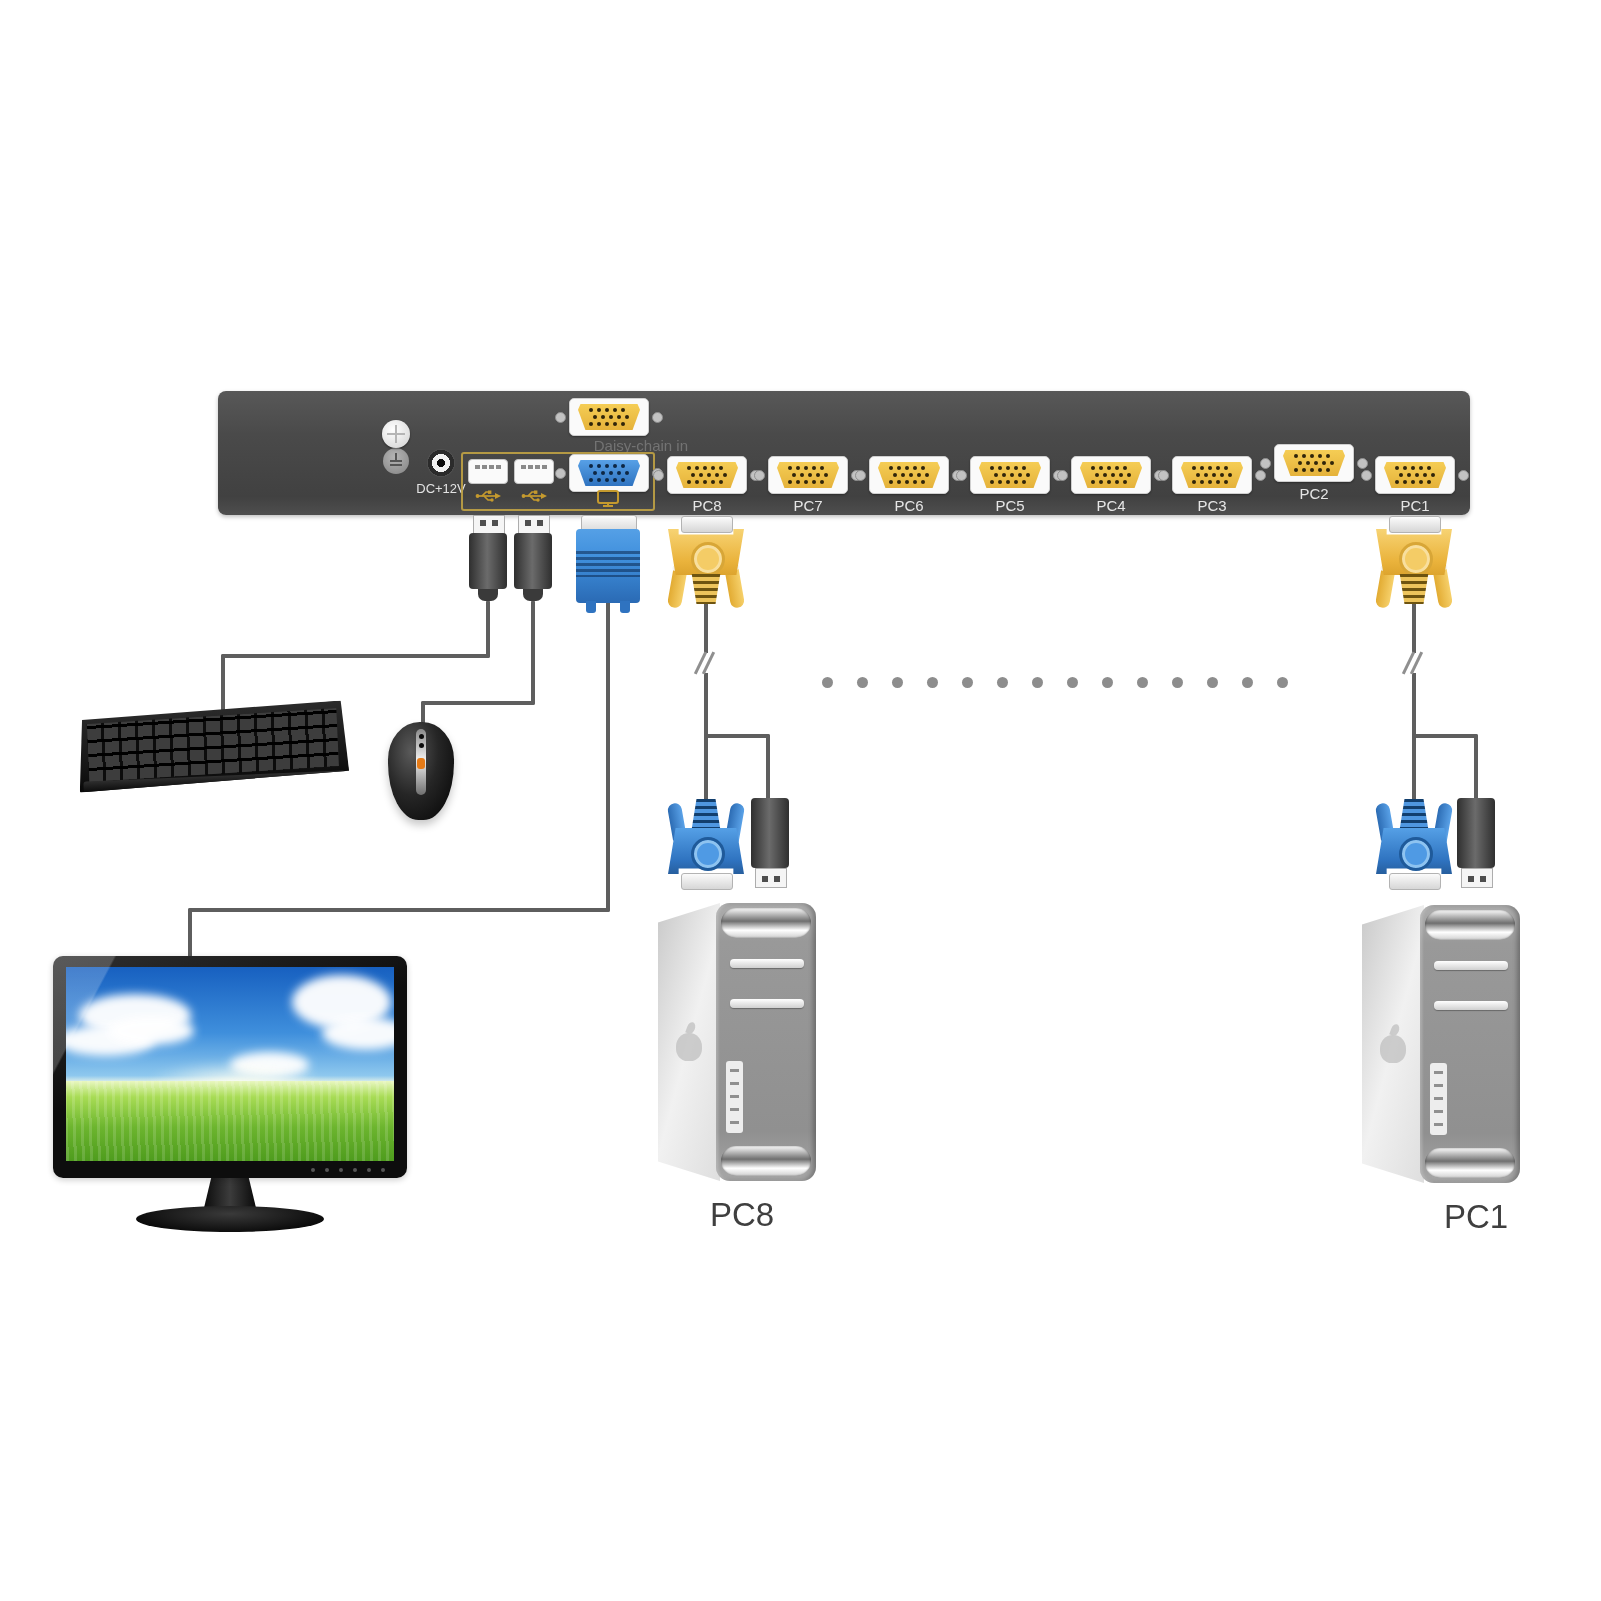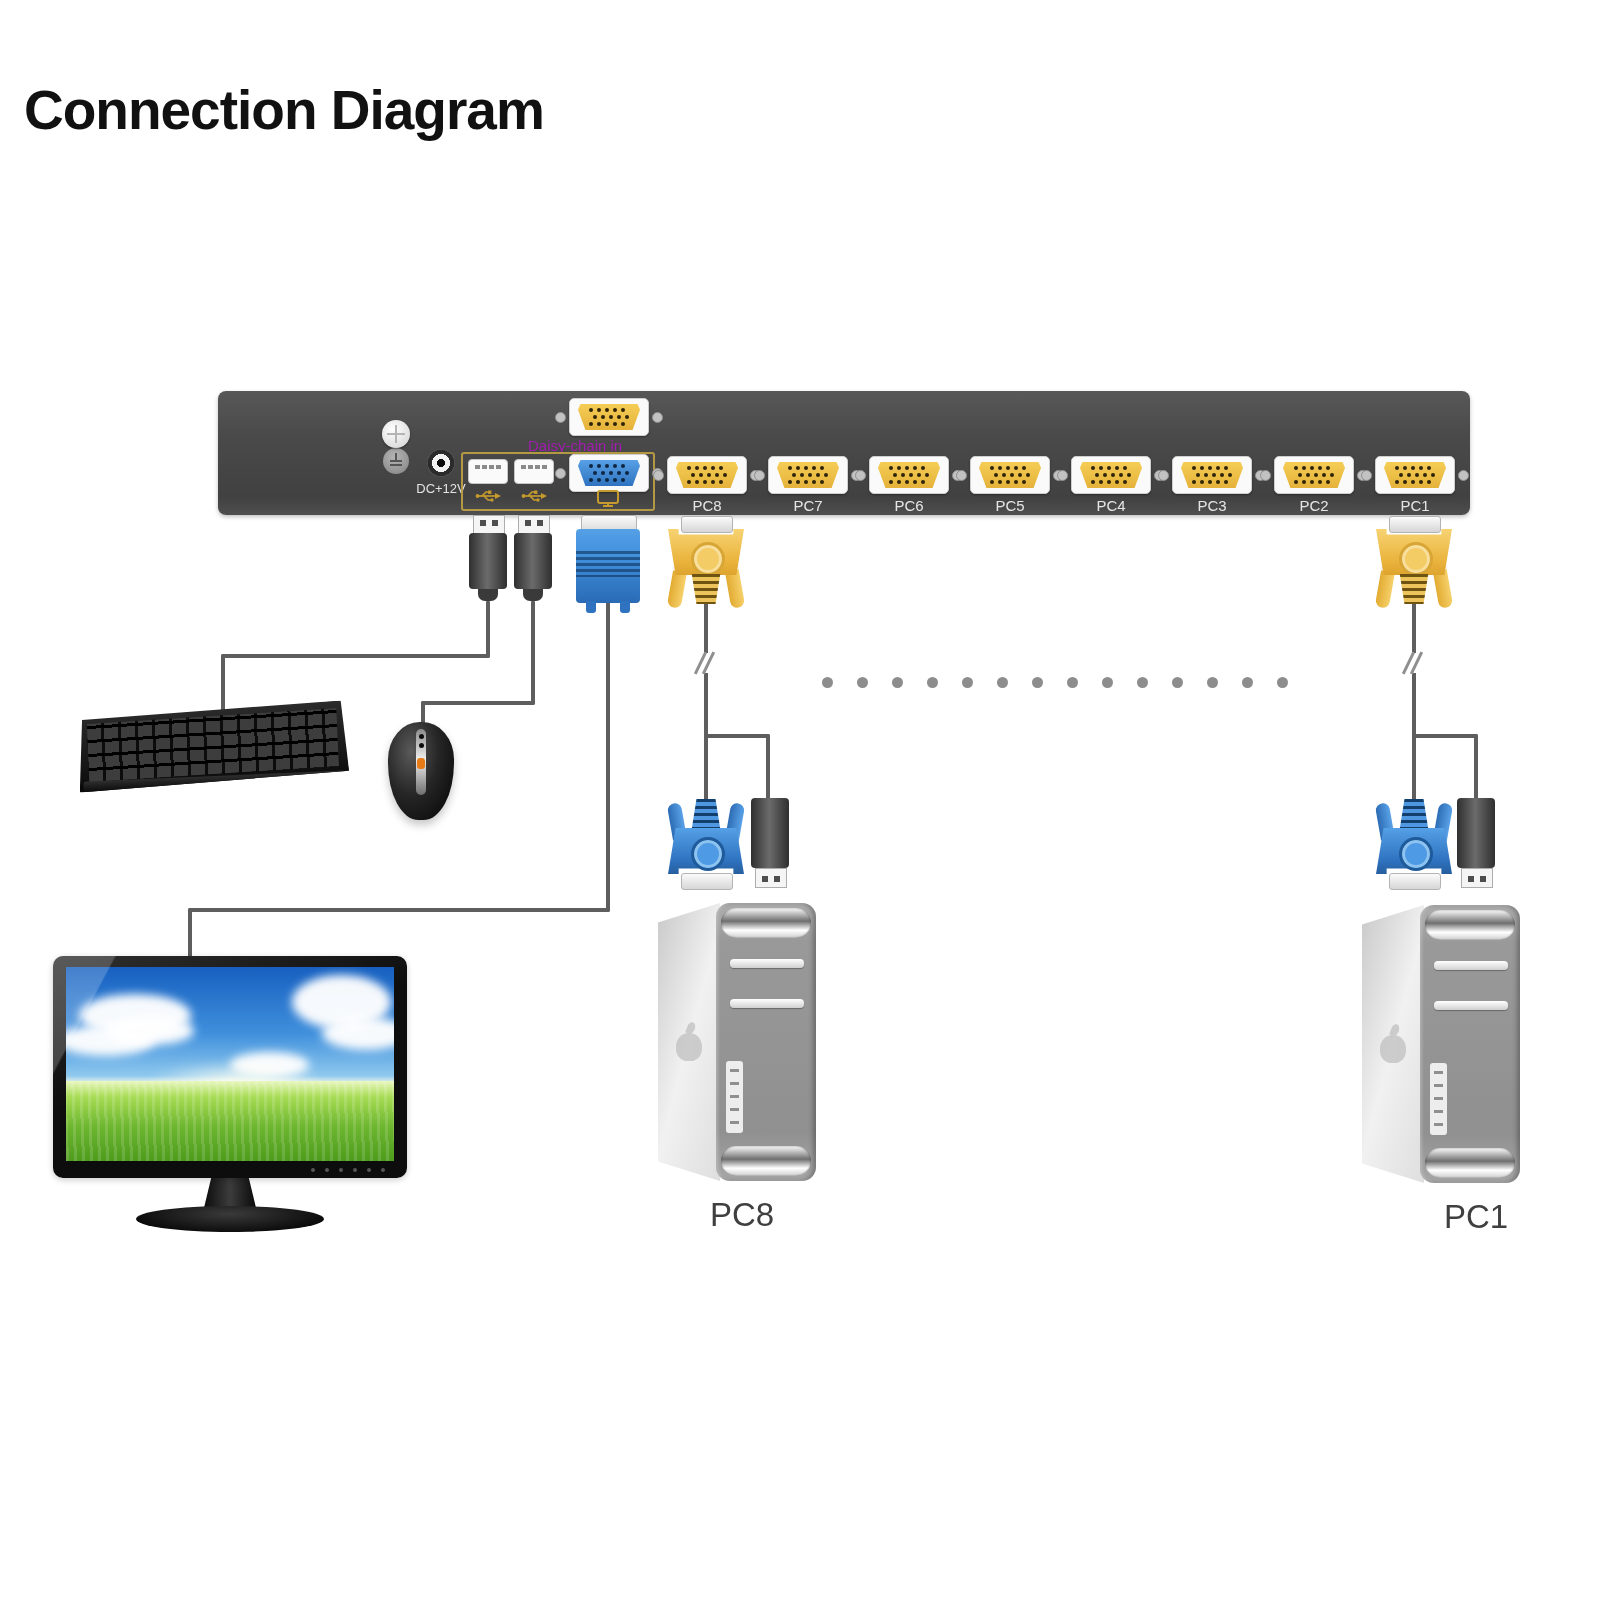--- a/index.html
+++ b/index.html
@@ -8,22 +8,22 @@
 
   
   .title{position:absolute;left:24px;top:78px;font-size:55px;font-weight:bold;
          letter-spacing:-1px;color:#111;}
 
   
   .kvm{position:absolute;left:218px;top:391px;width:1252px;height:124px;z-index:2;
        background:linear-gradient(180deg,#585858 0%,#4a4a4a 35%,#414141 85%,#4e4e4e 100%);
        border-radius:8px;box-shadow:0 2px 4px rgba(0,0,0,.25);}
   .klabel{position:absolute;font-size:13px;color:#e3e3e3;text-align:center;z-index:3;}
-  .daisy-label{position:absolute;left:528px;top:437px;width:160px;text-align:left;
-               font-size:15px;color:#a21caf;z-index:3;}
+  .daisy-label{position:absolute;left:528px;top:437px;width:160px;text-align:right;
+               font-size:15px;color:#737373;z-index:3;}
   .cbox{position:absolute;left:461px;top:452px;width:190px;height:55px;z-index:3;
         border:2px solid rgba(187,158,68,.95);border-radius:3px;}
 
   
   .gnd-top{position:absolute;left:382px;top:420px;width:28px;height:28px;border-radius:50%;z-index:4;
            background:radial-gradient(circle at 40% 35%,#ffffff,#dcdcdc 75%);box-shadow:0 1px 2px rgba(0,0,0,.45);}
   .gnd-top::before{content:'';position:absolute;left:13px;top:5px;width:2px;height:18px;background:#b5b5b5;}
   .gnd-top::after{content:'';position:absolute;left:5px;top:13px;width:18px;height:2px;background:#b5b5b5;}
   .gnd-bot{position:absolute;left:383px;top:448px;width:26px;height:26px;border-radius:50%;z-index:3;
            background:radial-gradient(circle at 45% 35%,#b5b5b5,#8d8d8d 80%);}
@@ -194,21 +194,20 @@
   
   .caption{position:absolute;left:6px;top:1248px;width:452px;height:142px;background:#e2e2e2;
         border-radius:22px;z-index:2;padding:15px 0 0 24px;box-sizing:border-box;}
   .caption div{font-size:42px;font-weight:bold;color:#141414;line-height:55px;letter-spacing:-.5px;}
 </style>
 </head>
 <body>
 
 <div class="canvas">
 
-  <div class="title">Connection Diagram</div>
 
   <div class="kvm"></div>
 
   <div class="gnd-top"></div>
   <div class="gnd-bot"></div>
   <div class="dcjack"></div>
   <div class="klabel" style="left:405px;top:481px;width:72px;">DC+12V</div>
 
   <div class="vport" style="left:569px;top:398px;">
     <div class="dsub yellow">
@@ -284,21 +283,21 @@
         <div class="pins"></div>
       </div>
     <div class="plabel">PC4</div>
   </div>
   <div class="vport" style="left:1172px;top:456px;">
     <div class="dsub yellow">
         <div class="pins"></div>
       </div>
     <div class="plabel">PC3</div>
   </div>
-  <div class="vport" style="left:1274px;top:456px;">
+  <div class="vport" style="left:1274px;top:444px;">
     <div class="dsub yellow">
         <div class="pins"></div>
       </div>
     <div class="plabel">PC2</div>
   </div>
   <div class="vport" style="left:1375px;top:456px;">
     <div class="dsub yellow">
         <div class="pins"></div>
       </div>
     <div class="plabel">PC1</div>

